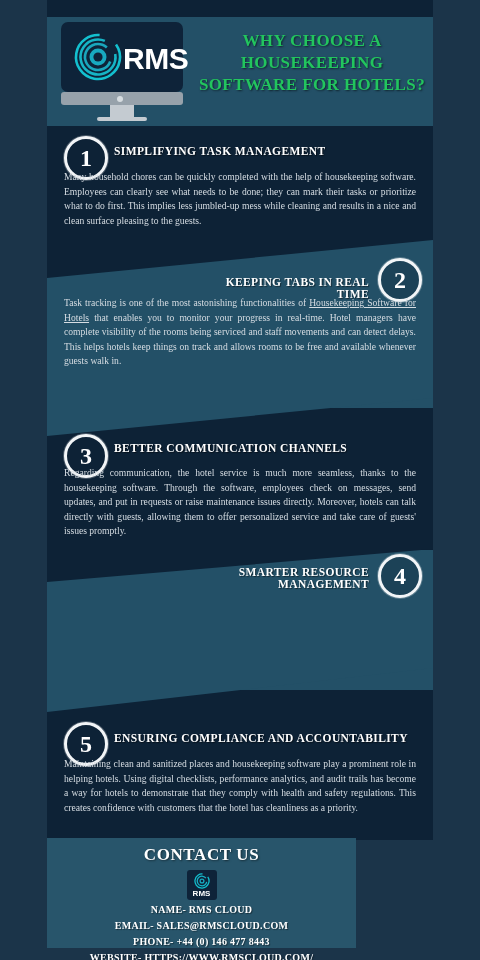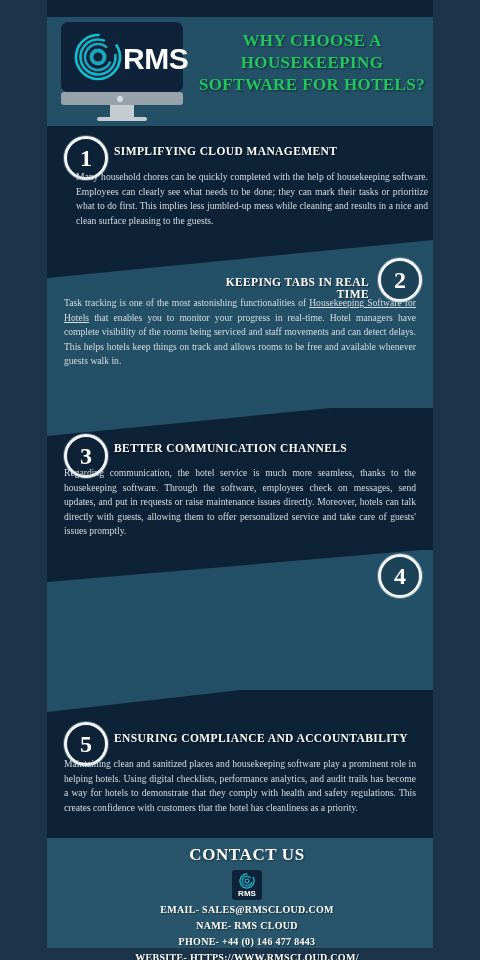--- a/index.html
+++ b/index.html
@@ -46,21 +46,21 @@
   .badge span{font-family:"Liberation Serif",serif;font-weight:bold;font-size:24px;color:#ffffff;line-height:1;}
   .badge.on-slate{background:#1c4257;}
 
   
   .sec-head{position:absolute;color:#ffffff;font-weight:bold;font-size:11.5px;letter-spacing:.4px;
             text-shadow:1px 1px 1px rgba(0,0,0,.5);}
   .sec-body{position:absolute;color:#d6dde3;font-size:9.6px;line-height:14.6px;text-align:justify;}
   .sec-body a{color:#d6dde3;text-decoration:underline;}
 
   
-  .contact{position:absolute;left:0;width:386px;background:#28556b;text-align:center;padding-left:7px;}
+  .contact{position:absolute;left:0;width:309px;background:#28556b;text-align:center;}
   .contact h2{margin:0;padding-top:7px;color:#ffffff;font-weight:bold;font-size:17px;letter-spacing:.6px;
      text-shadow:1px 1px 2px rgba(0,0,0,.5);}
   .c-logo{margin:5px auto 2px;width:30px;height:30px;background:#0e2339;border-radius:3px;position:relative;}
   .c-logo .sp{position:absolute;left:7px;top:3px;width:16px;height:16px;}
   .c-logo .tx{position:absolute;left:0;top:19px;width:30px;text-align:center;
      font-family:"Liberation Sans",sans-serif;font-weight:bold;font-size:8px;color:#fff;}
   .c-line{color:#ffffff;font-weight:bold;font-size:10px;line-height:16px;letter-spacing:.3px;
      text-shadow:1px 1px 1px rgba(0,0,0,.45);}
 </style>
 </head>
@@ -104,56 +104,57 @@
         <div class="mon-dot"></div>
         <div class="mon-neck"></div>
         <div class="mon-foot"></div>
       </div>
       <div class="hdr-title">WHY CHOOSE A HOUSEKEEPING SOFTWARE FOR HOTELS?</div>
     </div>
 
     <div class="badge" style="left:17px;top:136px;">
       <span>1</span>
     </div>
-    <div class="sec-head" style="left:67px;top:145px;">SIMPLIFYING CLOUD MANAGEMENT</div>
-    <div class="sec-body" style="left:17px;top:170px;width:352px;margin-left:12px;">Many household chores can be quickly completed with the help of housekeeping software. Employees can clearly see what needs to be done; they can mark their tasks or prioritize what to do first. This implies less jumbled-up mess while cleaning and results in a nice and clean surface pleasing to the guests.</div>
+    <div class="sec-head" style="left:67px;top:145px;">SIMPLIFYING TASK MANAGEMENT</div>
+    <div class="sec-body" style="left:17px;top:170px;width:352px;">Many household chores can be quickly completed with the help of housekeeping software. Employees can clearly see what needs to be done; they can mark their tasks or prioritize what to do first. This implies less jumbled-up mess while cleaning and results in a nice and clean surface pleasing to the guests.</div>
 
     <div class="badge on-slate" style="left:331px;top:258px;">
       <span>2</span>
     </div>
     <div class="sec-head" style="left:150px;top:276px;width:172px;text-align:right;">KEEPING TABS IN REAL TIME</div>
     <div class="sec-body" style="left:17px;top:296px;width:352px;"><span>Task tracking is one of the most astonishing functionalities of </span><a href="#">Housekeeping Software for Hotels</a><span> that enables you to monitor your progress in real-time. Hotel managers have complete visibility of the rooms being serviced and staff movements and can detect delays. This helps hotels keep things on track and allows rooms to be free and available whenever guests walk in.</span></div>
 
     <div class="badge" style="left:17px;top:434px;">
       <span>3</span>
     </div>
     <div class="sec-head" style="left:67px;top:442px;text-align:right;">BETTER COMMUNICATION CHANNELS</div>
     <div class="sec-body" style="left:17px;top:466px;width:352px;">Regarding communication, the hotel service is much more seamless, thanks to the housekeeping software. Through the software, employees check on messages, send updates, and put in requests or raise maintenance issues directly. Moreover, hotels can talk directly with guests, allowing them to offer personalized service and take care of guests' issues promptly.</div>
 
     <div class="badge on-slate" style="left:331px;top:554px;">
       <span>4</span>
     </div>
+    <div class="sec-head" style="left:130px;top:566px;width:192px;text-align:right;">SMARTER RESOURCE MANAGEMENT</div>
 
     <div class="badge" style="left:17px;top:722px;">
       <span>5</span>
     </div>
     <div class="sec-head" style="left:67px;top:732px;">ENSURING COMPLIANCE AND ACCOUNTABILITY</div>
     <div class="sec-body" style="left:17px;top:757px;width:352px;">Maintaining clean and sanitized places and housekeeping software play a prominent role in helping hotels. Using digital checklists, performance analytics, and audit trails has become a way for hotels to demonstrate that they comply with health and safety regulations. This creates confidence with customers that the hotel has cleanliness as a priority.</div>
 
     <div class="contact" style="top:838px;height:110px;">
       <h2>CONTACT US</h2>
       <div class="c-logo">
         <svg class="sp" viewBox="0 0 50 50">
           <circle cx="25" cy="25" r="22" fill="none" stroke="#13c0cf" stroke-width="4" stroke-dasharray="118 25" transform="rotate(-35 25 25)"></circle>
           <circle cx="25" cy="25" r="15" fill="none" stroke="#16b4c6" stroke-width="4" stroke-dasharray="80 20" transform="rotate(10 25 25)"></circle>
           <circle cx="25" cy="25" r="8" fill="#18a9c0"></circle>
           <circle cx="25" cy="25" r="4" fill="#0e2339"></circle>
         </svg>
         <div class="tx">RMS</div>
       </div>
+      <div class="c-line">NAME-  RMS CLOUD</div>
       <div class="c-line">EMAIL- SALES@RMSCLOUD.COM</div>
-      <div class="c-line">NAME-  RMS CLOUD</div>
       <div class="c-line">PHONE- +44 (0) 146 477 8443</div>
       <div class="c-line">WEBSITE- HTTPS://WWW.RMSCLOUD.COM/</div>
     </div>
 
   </div>
 </div>
 
 </body></html>

